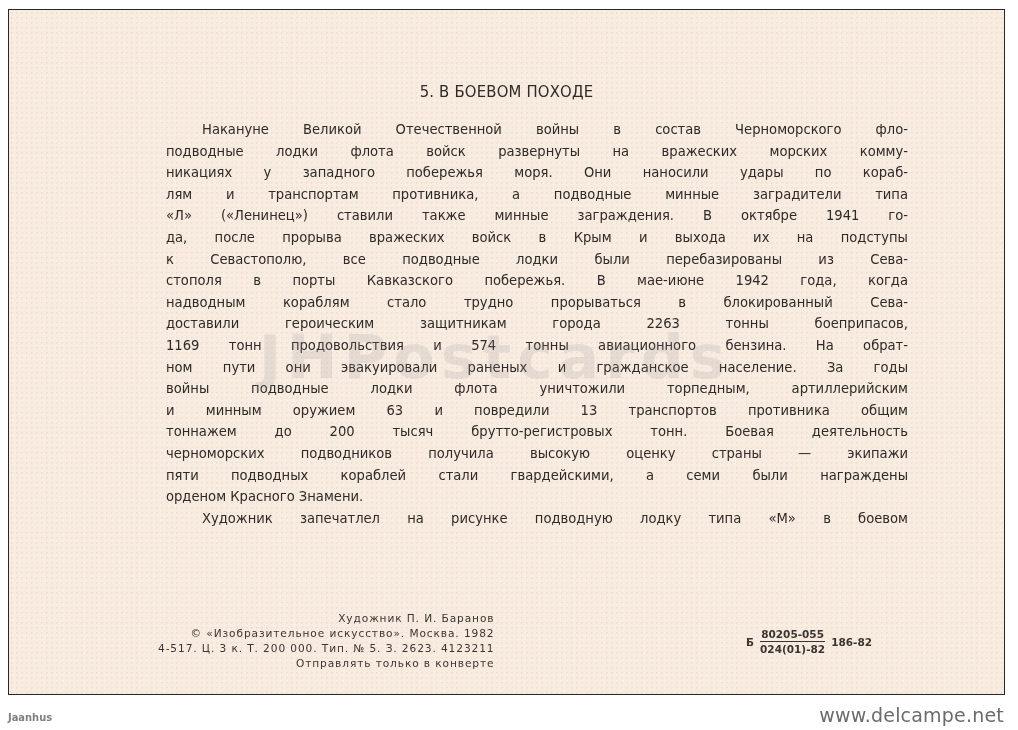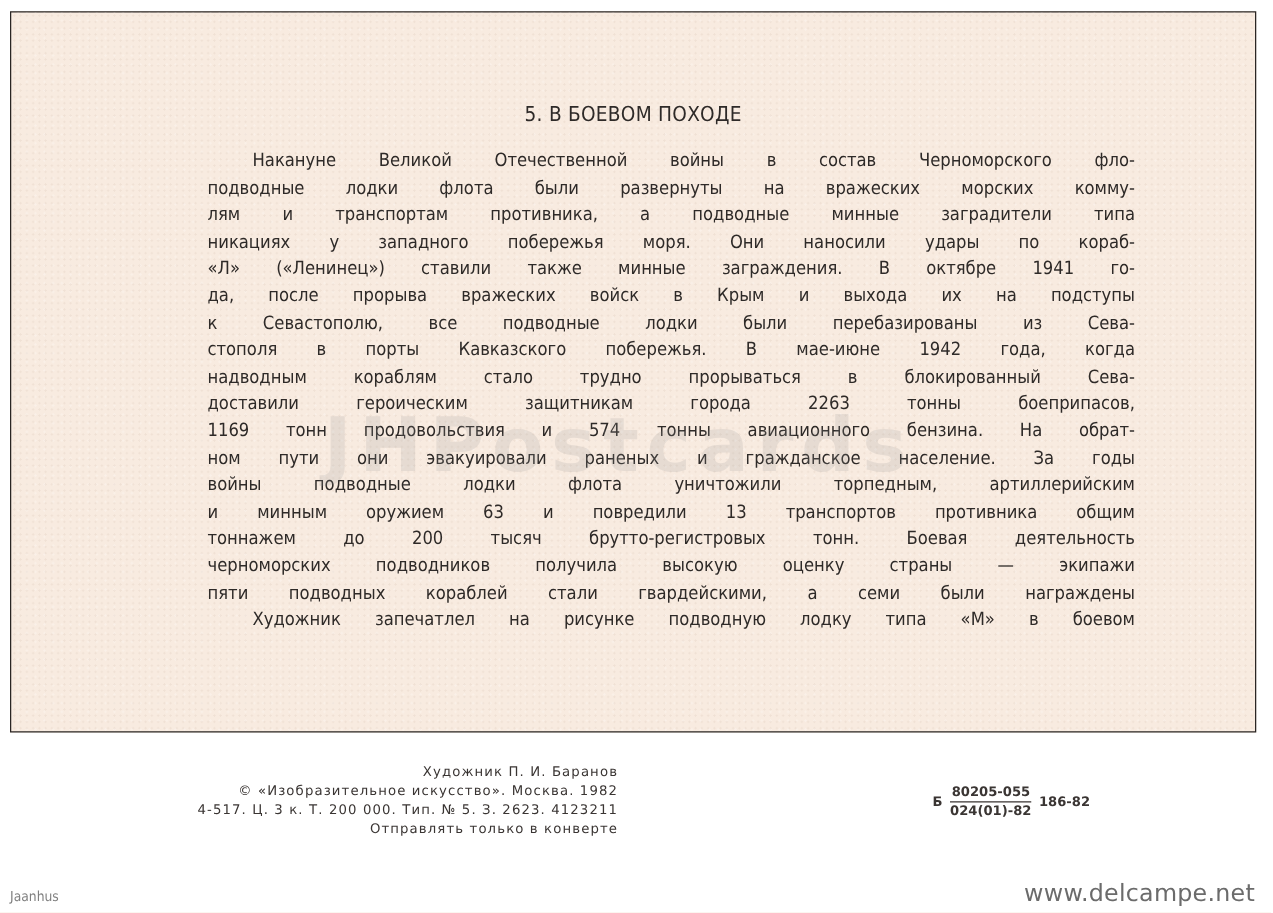--- a/index.html
+++ b/index.html
@@ -1,21 +1,21 @@
 <!DOCTYPE html>
 <html><head>
   <meta charset="utf-8">
   <style>
     html, body { margin: 0; padding: 0; }
     body {
       width: 1018px; height: 730px; background: #ffffff; position: relative; overflow: hidden;
       font-family: "DejaVu Sans", sans-serif;
     }
     .card {
-      position: absolute; left: 8px; top: 9px; width: 997px; height: 577px;
+      position: absolute; left: 8px; top: 9px; width: 997px; height: 686px;
       background: #f8ebe0; border: 1.5px solid #2a2624;
       box-sizing: border-box;
     }
     .card::before {
       content: ""; position: absolute; inset: 0;
       background-image:
         radial-gradient(rgba(180,150,130,0.12) 1px, transparent 1px),
         radial-gradient(rgba(255,255,255,0.25) 1px, transparent 1px);
       background-size: 5px 5px, 7px 7px;
       background-position: 0 0, 2px 3px;
@@ -42,66 +42,68 @@
       font-size: 10.6px; line-height: 15px; color: #3a3533;
       letter-spacing: 0.9px;
       text-align: right;
     }
     .imprint div { white-space: nowrap; }
     .code {
       position: absolute; left: 737px; top: 618px;
       font-family: "DejaVu Sans", sans-serif; font-size: 10.5px; color: #3a3533;
       display: flex; align-items: center; gap: 6px; font-weight: bold;
     }
-    .fraction { display: inline-flex; flex-direction: column; align-items: flex-end; }
+    .fraction { display: inline-flex; flex-direction: column; align-items: center; }
     .fraction .num { border-bottom: 1px solid #3a3533; padding: 0 1px 1px; }
     .fraction .den { padding-top: 1px; }
     .watermark {
       position: absolute; left: 250px; top: 312px;
       font-family: "DejaVu Sans", sans-serif; font-weight: bold;
       font-size: 60px; color: rgba(150,150,150,0.18); letter-spacing: 6px;
       pointer-events: none; white-space: nowrap;
     }
     .footer-left {
       position: absolute; left: 8px; top: 711px;
       font-family: "DejaVu Sans", sans-serif; font-size: 11px; color: #808080;
       font-stretch: condensed;
+      font-weight: bold;
     }
     .footer-right {
       position: absolute; right: 14px; top: 704px;
       font-family: "DejaVu Sans", sans-serif; font-size: 19px; color: #6b6b6b;
       letter-spacing: 0.2px;
       margin-left: 40px;
     }
   </style>
 </head>
 <body>
 
 <div class="card">
   <div class="title">5. В БОЕВОМ ПОХОДЕ</div>
 
   <div class="body-text">
     <div id="p1">
         <span class="ln indent">Накануне Великой Отечественной войны в состав Черноморского фло-</span>
-        <span class="ln">подводные лодки флота были развернуты на вражеских морских комму-</span>
+        <span class="ln">подводные лодки флота войск развернуты на вражеских морских комму-</span>
+        <span class="ln">никациях у западного побережья моря. Они наносили удары по кораб-</span>
         <span class="ln">лям и транспортам противника, а подводные минные заградители типа</span>
-        <span class="ln">никациях у западного побережья моря. Они наносили удары по кораб-</span>
         <span class="ln">«Л» («Ленинец») ставили также минные заграждения. В октябре 1941 го-</span>
         <span class="ln">да, после прорыва вражеских войск в Крым и выхода их на подступы</span>
         <span class="ln">к Севастополю, все подводные лодки были перебазированы из Сева-</span>
         <span class="ln">стополя в порты Кавказского побережья. В мае-июне 1942 года, когда</span>
         <span class="ln">надводным кораблям стало трудно прорываться в блокированный Сева-</span>
         <span class="ln">доставили героическим защитникам города 2263 тонны боеприпасов,</span>
         <span class="ln">1169 тонн продовольствия и 574 тонны авиационного бензина. На обрат-</span>
         <span class="ln">ном пути они эвакуировали раненых и гражданское население. За годы</span>
         <span class="ln">войны подводные лодки флота уничтожили торпедным, артиллерийским</span>
         <span class="ln">и минным оружием 63 и повредили 13 транспортов противника общим</span>
         <span class="ln">тоннажем до 200 тысяч брутто-регистровых тонн. Боевая деятельность</span>
         <span class="ln">черноморских подводников получила высокую оценку страны — экипажи</span>
         <span class="ln">пяти подводных кораблей стали гвардейскими, а семи были награждены</span>
+        <span class="ln last">орденом Красного Знамени.</span>
       </div>
     <div id="p2">
         <span class="ln indent">Художник запечатлел на рисунке подводную лодку типа «М» в боевом</span>
       </div>
   </div>
 
   <div class="watermark">JHPostcards</div>
 
   <div class="imprint">
     <div>Художник П. И. Баранов</div>

